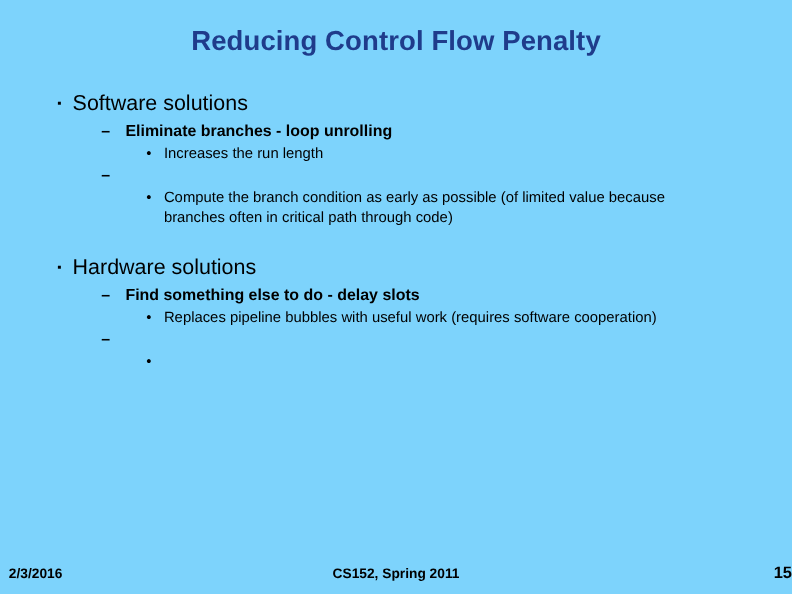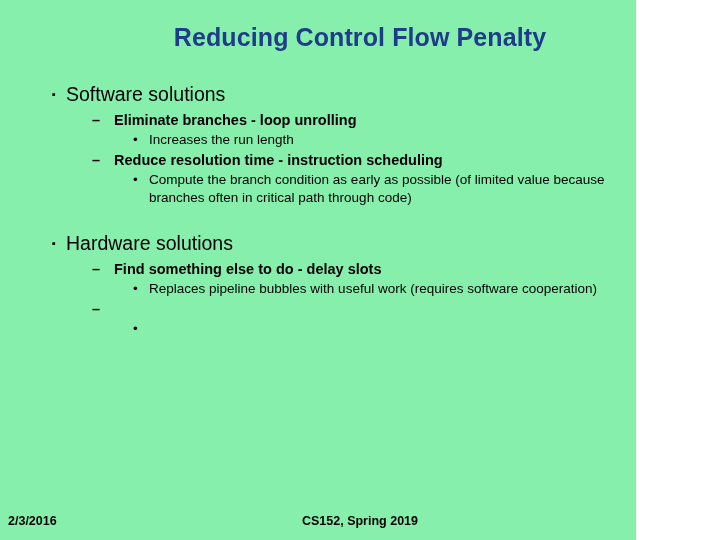--- a/index.html
+++ b/index.html
@@ -7,23 +7,23 @@
     margin: 0;
     padding: 0;
     background: #ffffff;
   }
   body {
     font-family: "Liberation Sans", sans-serif;
     color: #000000;
   }
   .slide {
     position: relative;
-    width: 636px;
+    width: 720px;
     height: 540px;
-    background: #86efac;
+    background: #7dd3fc;
     overflow: hidden;
   }
 
   
   .slide-title {
     position: absolute;
     left: 0;
     top: 24px;
     width: 720px;
     text-align: center;
@@ -161,21 +161,20 @@
       <span class="text">Eliminate branches - loop unrolling</span>
     </div>
 
     <div class="bullet-row lvl3">
       <span class="marker">•</span>
       <span class="text">Increases the run length</span>
     </div>
 
     <div class="bullet-row lvl2">
       <span class="marker">–</span>
-      <span class="text">Reduce resolution time - instruction scheduling</span>
     </div>
 
     <div class="bullet-row lvl3">
       <span class="marker">•</span>
       <span class="text">Compute the branch condition as early as possible (of limited value because branches often in critical path through code)</span>
     </div>
 
     <div class="gap-block"></div>
 
     <div class="bullet-row lvl1">
@@ -198,17 +197,17 @@
     </div>
 
     <div class="bullet-row lvl3">
       <span class="marker">•</span>
     </div>
 
   </div>
 
   <div class="footer">
     <div class="footer-date">2/3/2016</div>
-    <div class="footer-center">CS152, Spring 2019</div>
+    <div class="footer-center">CS152, Spring 2011</div>
     <div class="footer-page">15</div>
   </div>
 
 </div>
 
 </body></html>

